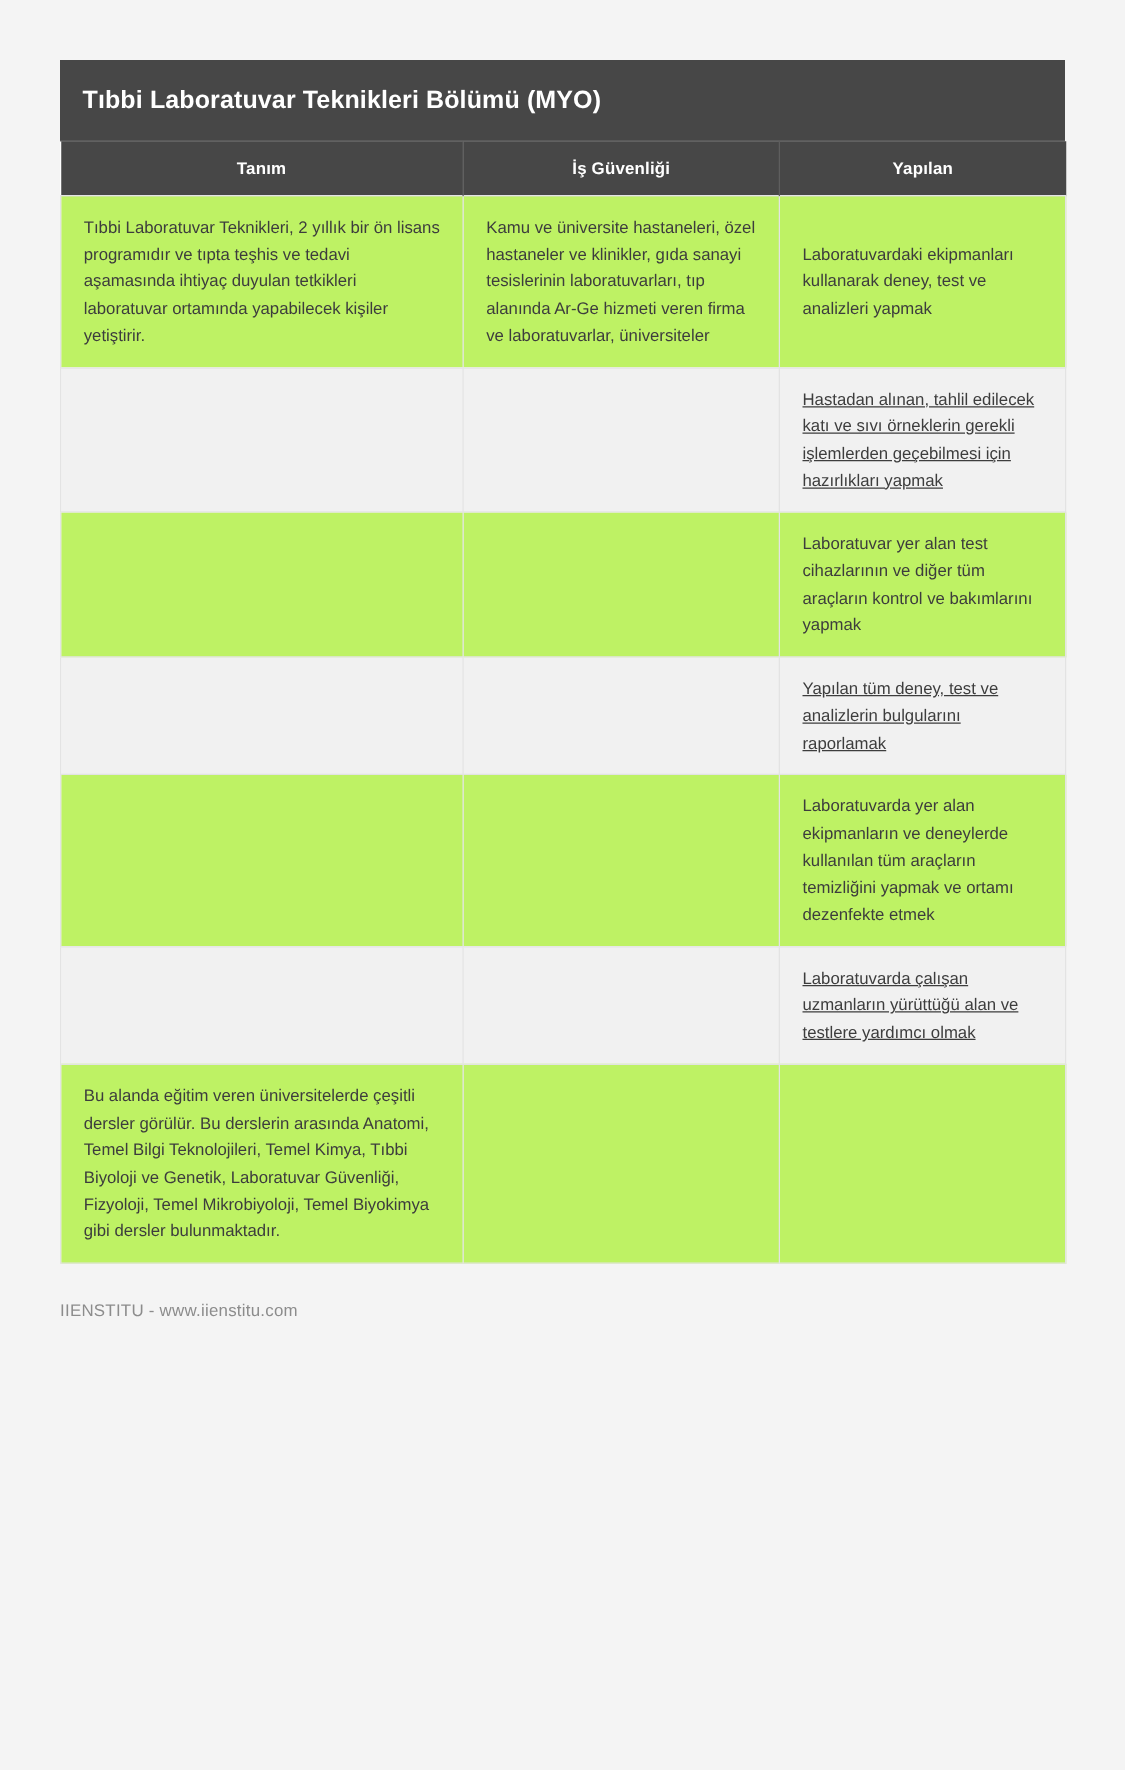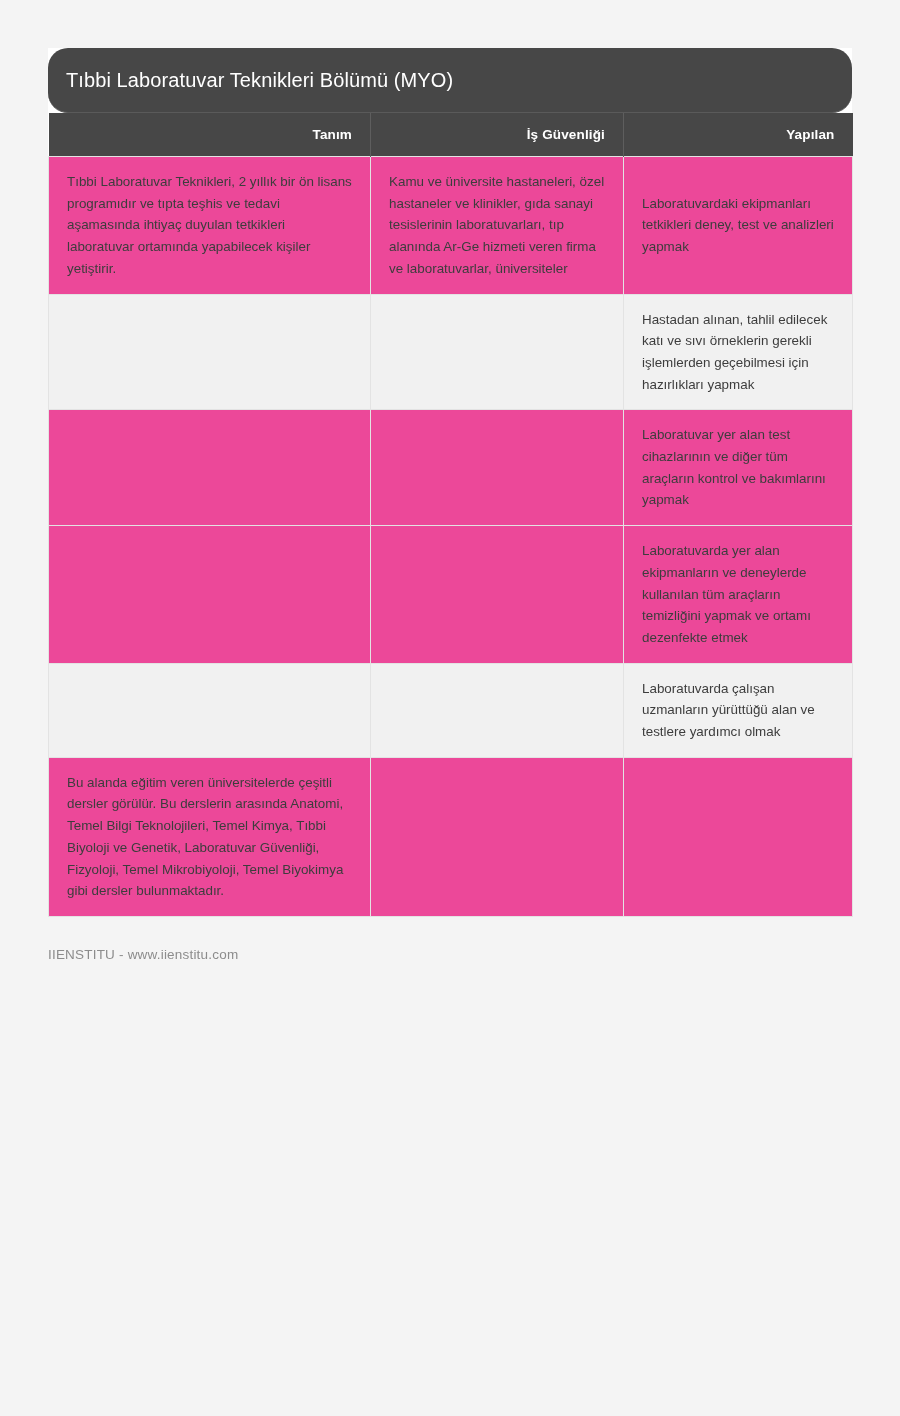--- a/index.html
+++ b/index.html
@@ -26,67 +26,66 @@
   .table-wrap {
     width: 804px;
     background: #ffffff;
   }
 
   
   .title-bar {
     background: #474747;
     color: #ffffff;
     font-size: 20px;
-    font-weight: normal;
+    font-weight: bold;
     line-height: 1.3;
     padding: 19px 18px 19px 18px;
     box-sizing: border-box;
     letter-spacing: 0.1px;
     border-bottom: 1px solid #5a5a5a;
-    border-radius: 20px;
   }
 
   
   table.data {
     width: 804px;
     border-collapse: collapse;
     table-layout: fixed;
   }
   table.data col.c1 { width: 322px; }
   table.data col.c2 { width: 253px; }
   table.data col.c3 { width: 229px; }
 
   table.data thead th {
     background: #474747;
     color: #ffffff;
     font-size: 13.5px;
     font-weight: bold;
-    text-align: right;
+    text-align: center;
     padding: 14px 18px 14px 18px;
     border-right: 1px solid #5e5e5e;
     vertical-align: middle;
     letter-spacing: 0.15px;
   }
   table.data thead th:last-child {
     border-right: none;
   }
 
   table.data tbody td {
     font-size: 13.4px;
     line-height: 1.62;
     color: #3d3d3d;
     vertical-align: middle;
     padding: 14px 18px 14px 18px;
     border: 1px solid #e3e3e3;
     box-sizing: border-box;
     word-wrap: break-word;
   }
 
-  table.data tbody tr.row-odd td { background: #ec4899; }
-  table.data tbody tr.row-even td { background: #f1f1f1; }
+  table.data tbody tr.row-odd td { background: #bef264; }
+  table.data tbody tr.row-even td { background: #f1f1f1; text-decoration: underline; }
 
   table.data tbody tr td:first-child { border-left: 1px solid #e3e3e3; }
   table.data tbody tr td:last-child  { border-right: 1px solid #e3e3e3; }
 
   
   .footer {
     width: 804px;
     text-align: left;
     font-size: 13.5px;
     color: #8c8c8c;
@@ -114,37 +113,42 @@
           <th>Tanım</th>
           <th>İş Güvenliği</th>
           <th>Yapılan</th>
         </tr>
       </thead>
       <tbody>
 
         <tr class="row-odd">
           <td>Tıbbi Laboratuvar Teknikleri, 2 yıllık bir ön lisans programıdır ve tıpta teşhis ve tedavi aşamasında ihtiyaç duyulan tetkikleri laboratuvar ortamında yapabilecek kişiler yetiştirir.</td>
           <td>Kamu ve üniversite hastaneleri, özel hastaneler ve klinikler, gıda sanayi tesislerinin laboratuvarları, tıp alanında Ar-Ge hizmeti veren firma ve laboratuvarlar, üniversiteler</td>
-          <td>Laboratuvardaki ekipmanları tetkikleri deney, test ve analizleri yapmak</td>
+          <td>Laboratuvardaki ekipmanları kullanarak deney, test ve analizleri yapmak</td>
         </tr>
 
         <tr class="row-even">
           <td></td>
           <td></td>
           <td>Hastadan alınan, tahlil edilecek katı ve sıvı örneklerin gerekli işlemlerden geçebilmesi için hazırlıkları yapmak</td>
         </tr>
 
 
 
         <tr class="row-odd">
           <td></td>
           <td></td>
           <td>Laboratuvar yer alan test cihazlarının ve diğer tüm araçların kontrol ve bakımlarını yapmak</td>
         </tr>
 
+        <tr class="row-even">
+          <td></td>
+          <td></td>
+          <td>Yapılan tüm deney, test ve analizlerin bulgularını raporlamak</td>
+        </tr>
 
         <tr class="row-odd">
           <td></td>
           <td></td>
           <td>Laboratuvarda yer alan ekipmanların ve deneylerde kullanılan tüm araçların temizliğini yapmak ve ortamı dezenfekte etmek</td>
         </tr>
 
         <tr class="row-even">
           <td></td>
           <td></td>

